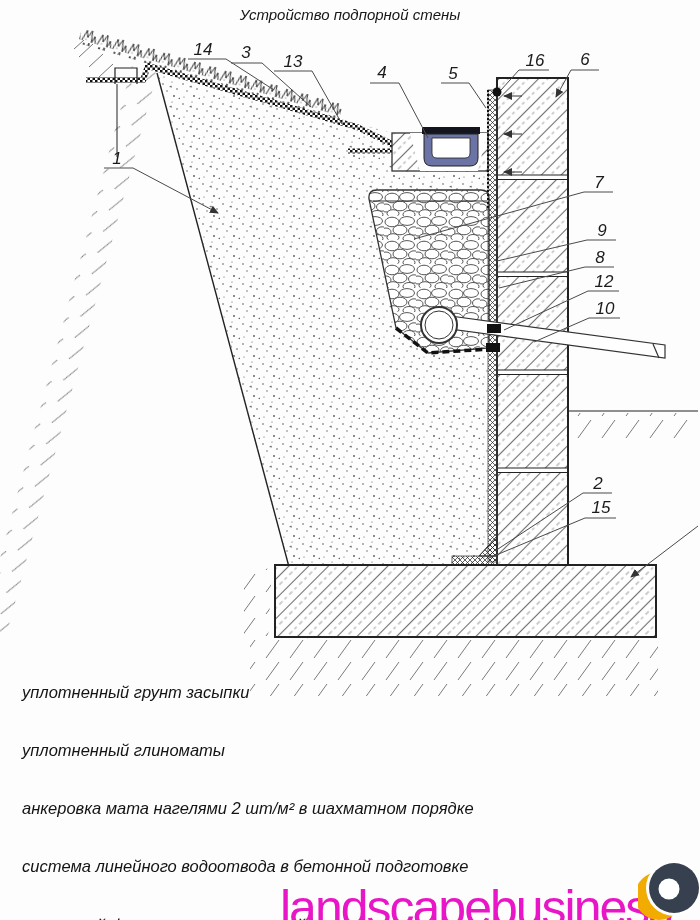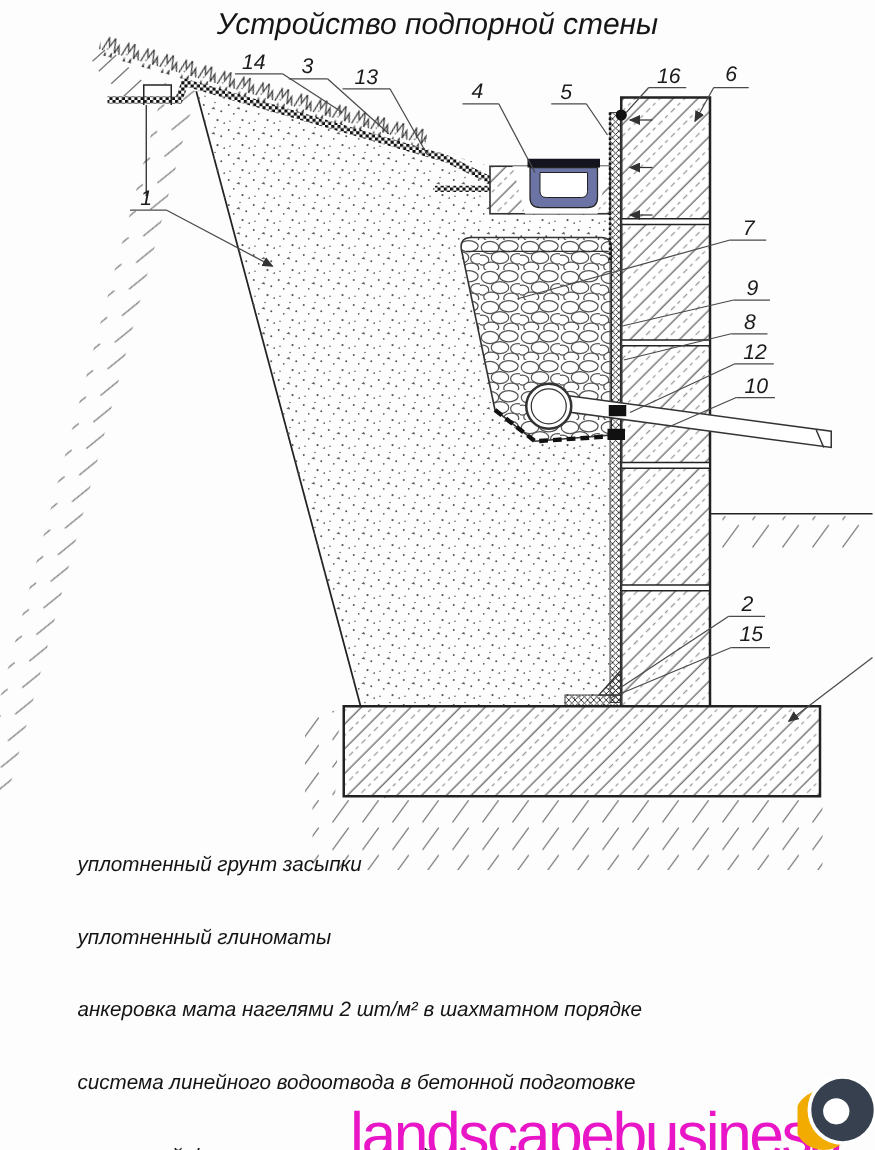--- a/index.html
+++ b/index.html
@@ -1,23 +1,23 @@
 <!DOCTYPE html>
 <html><head>
 <meta charset="utf-8">
 <style>
   html,body{margin:0;padding:0;}
   body{width:700px;height:920px;position:relative;overflow:hidden;background:#fdfdfd;
        font-family:"Liberation Sans",sans-serif;}
   #page-title{position:absolute;top:6px;left:0;width:100%;text-align:center;
-       font-style:italic;font-size:24px;color:#161616;z-index:3;}
+       font-style:italic;font-size:15px;color:#161616;z-index:3;}
   #draw{position:absolute;left:0;top:0;z-index:1;}
   #legend{position:absolute;left:0;top:644px;width:700px;z-index:2;
        font-style:italic;font-size:16.5px;line-height:19.4px;color:#141414;white-space:pre;}
-  #legend .l{padding-left:22px;margin-left:40px;}
+  #legend .l{padding-left:22px;}
   #watermark{position:absolute;left:280px;top:879px;z-index:4;font-size:50px;
        letter-spacing:-2px;color:#e816c6;white-space:nowrap;font-family:"Liberation Sans",sans-serif;}
   #brand-logo{position:absolute;left:638px;top:862px;z-index:5;}
   .co{font:italic 17px "Liberation Sans",sans-serif;fill:#1b1b1b;text-anchor:middle;}
   .ld{stroke:#4a4a4a;stroke-width:1;fill:none;}
   .ol{stroke:#222;fill:none;}
 </style>
 </head>
 <body>
 

